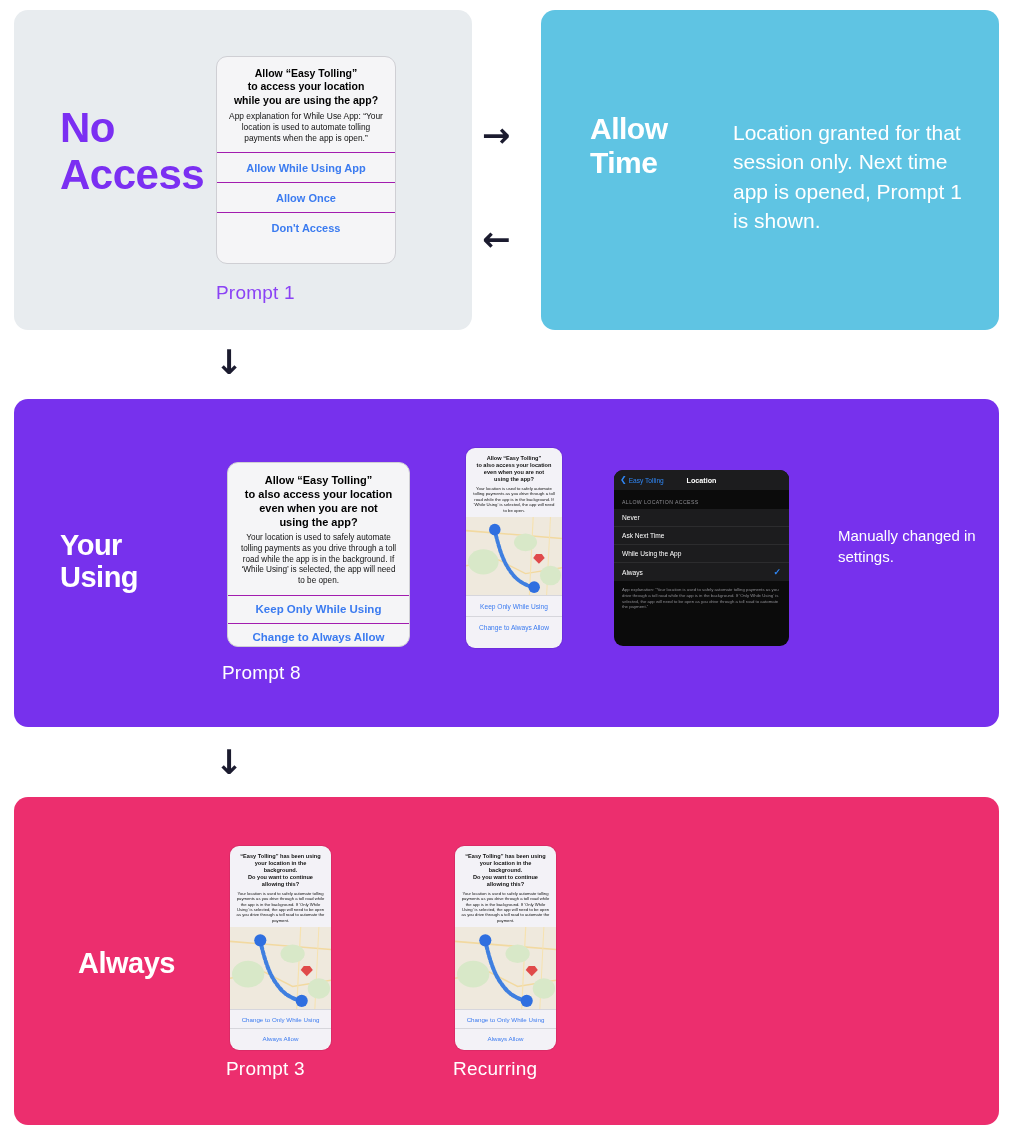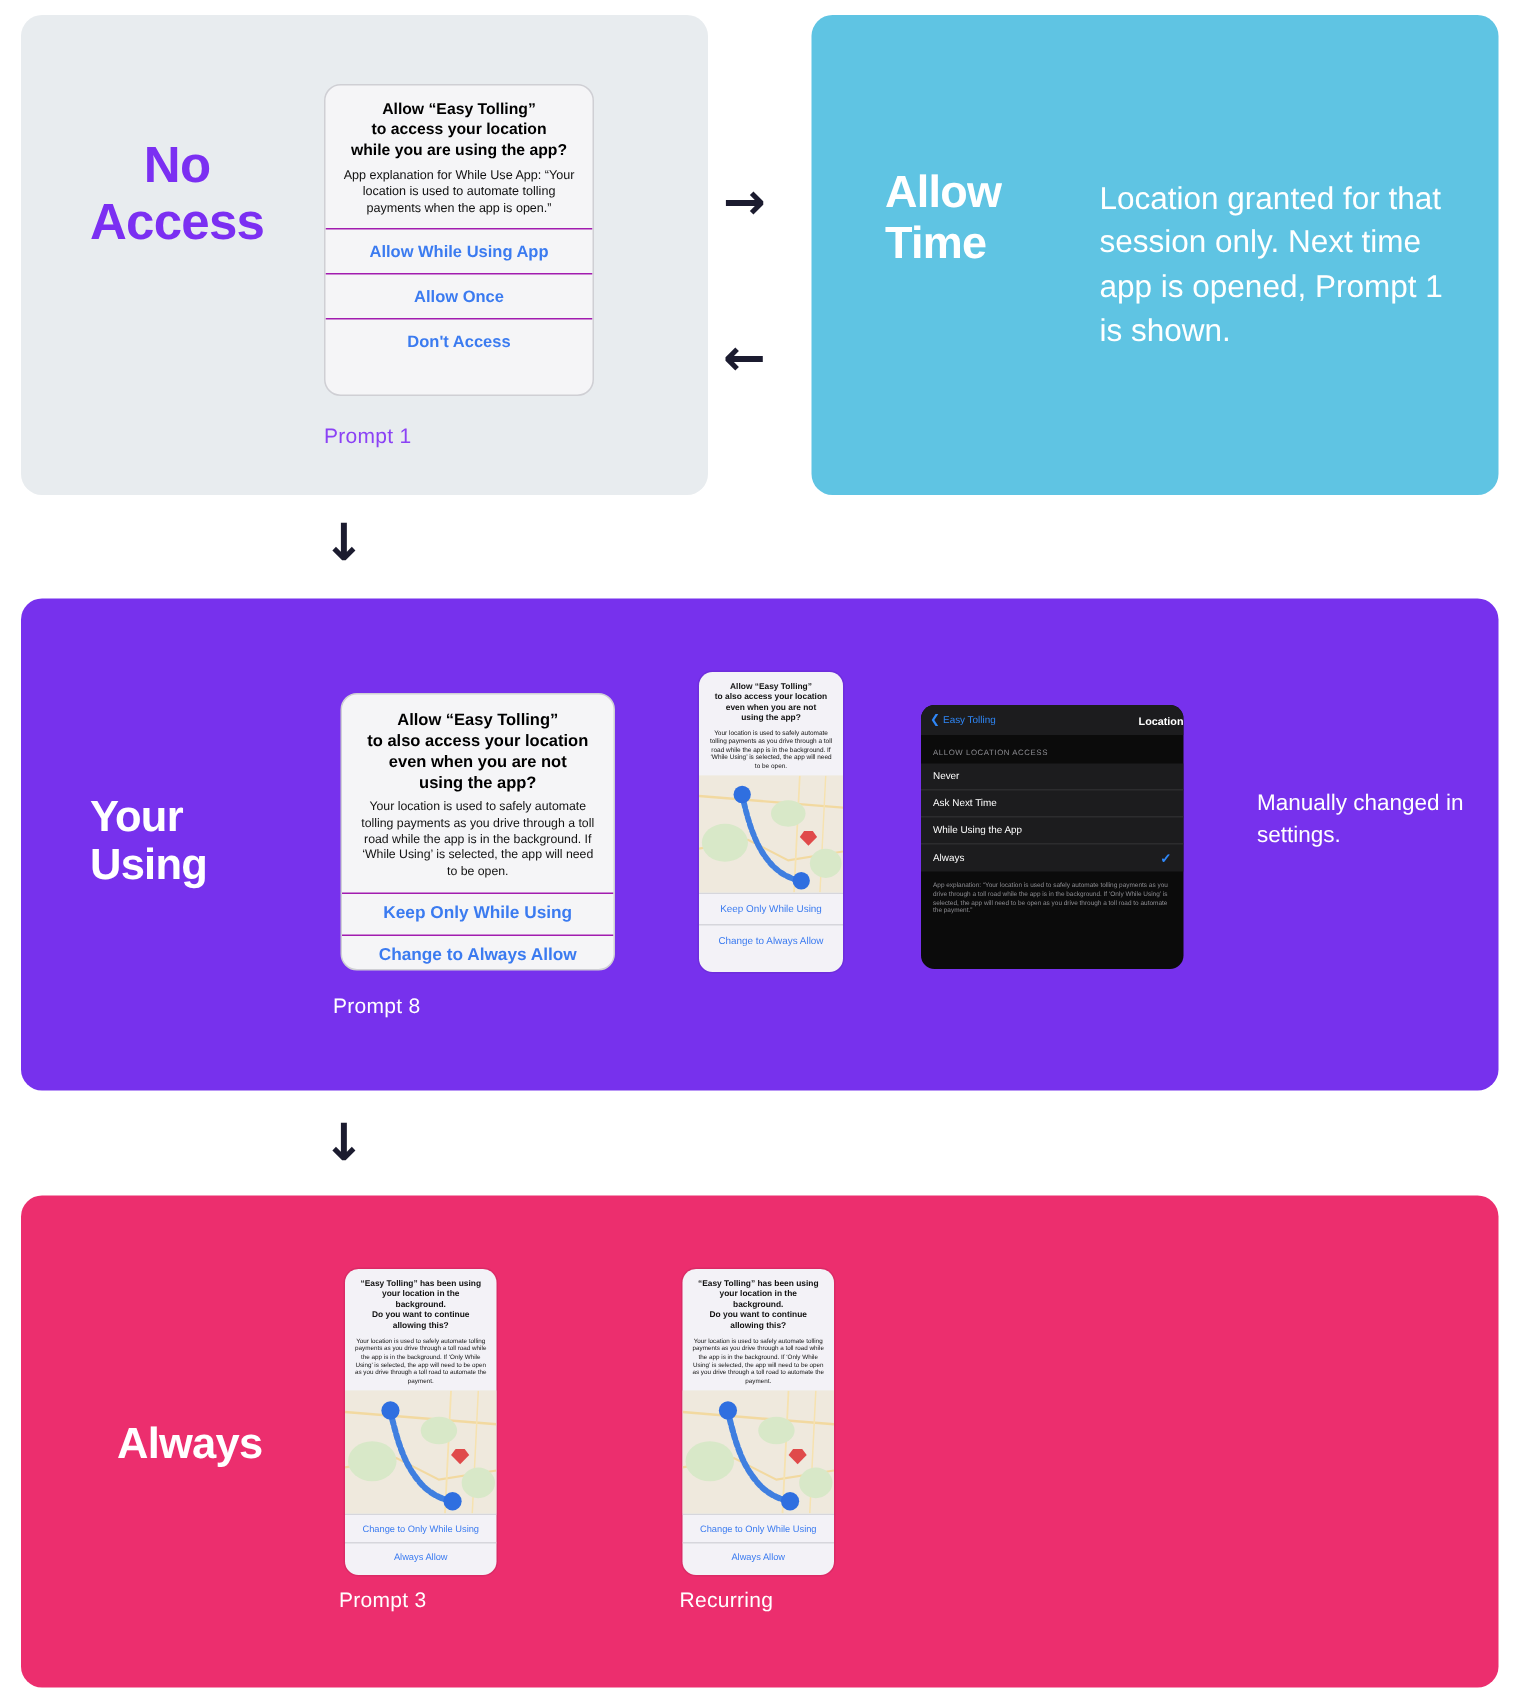--- a/index.html
+++ b/index.html
@@ -18,21 +18,21 @@
   #panel-allow-once{ left: 541px; top: 10px;  width: 458px; height: 320px; background: #5fc4e3; }
   #panel-while     { left: 14px;  top: 399px; width: 985px; height: 328px; background: #7731ed; }
   #panel-always    { left: 14px;  top: 797px; width: 985px; height: 328px; background: #ec2e6e; }
 
   .state-label {
     position: absolute;
     font-weight: 700;
     line-height: 1.12;
     letter-spacing: -0.5px;
   }
-  #label-no-access { left: 60px;  top: 91px; font-size: 34px; color: #7b2ff2; text-align: center; }
+  #label-no-access { left: 60px;  top: 104px; font-size: 42px; color: #7b2ff2; }
   #label-allow-once{ left: 590px; top: 112px; font-size: 30px; color: #ffffff; }
   #label-while     { left: 60px;  top: 529px; font-size: 29px; color: #ffffff; }
   #label-always    { left: 78px;  top: 947px; font-size: 29px; color: #ffffff; }
 
   .state-label .ln { display: block; white-space: pre; }
 
   .body-copy {
     position: absolute;
     color: #ffffff;
     line-height: 1.4;
@@ -49,21 +49,21 @@
     font-weight: 700;
     line-height: 1;
     font-family: "DejaVu Sans", sans-serif;
   }
   #arrow-right-1 { left: 482px; top: 118px; }
   #arrow-left-1  { left: 482px; top: 222px; }
   #arrow-down-1  { left: 215px; top: 345px; }
   #arrow-down-2  { left: 215px; top: 745px; }
 
   
-  .caption { position: absolute; font-size: 14px; letter-spacing: 0.2px; }
+  .caption { position: absolute; font-size: 19px; letter-spacing: 0.2px; }
   #cap-prompt1   { left: 216px; top: 282px; color: #8b42f5; }
   #cap-prompt2   { left: 222px; top: 662px; color: #ffffff; }
   #cap-prompt3   { left: 226px; top: 1058px; color: #ffffff; }
   #cap-recurring { left: 453px; top: 1058px; color: #ffffff; }
 
   
   .alert {
     position: absolute;
     background: #f5f5f7;
     border: 1px solid #cfcfd4;
@@ -142,21 +142,21 @@
   #settings-panel .s-navbar {
     height: 20px; background: #1c1c1e;
     display: flex; align-items: center; padding: 0 6px;
     position: relative;
   }
   #settings-panel .s-back {
     color: #2f87f7; font-size: 6.6px; display: flex; align-items: center; gap: 2px;
   }
   #settings-panel .s-chev { font-size: 8px; line-height: 1; }
   #settings-panel .s-title {
-    position: absolute; left: 0; right: 0; text-align: right;
+    position: absolute; left: 0; right: 0; text-align: center;
     font-size: 7.2px; font-weight: 700; color: #fff; pointer-events: none;
   }
   #settings-panel .s-section-head {
     font-size: 5.2px; color: #8e8e93; letter-spacing: 0.4px;
     padding: 9px 8px 4px;
   }
   #settings-panel .s-list { background: #1c1c1e; }
   #settings-panel .s-row {
     height: 18px; display: flex; align-items: center; justify-content: space-between;
     padding: 0 8px; font-size: 6.6px; color: #fff;

